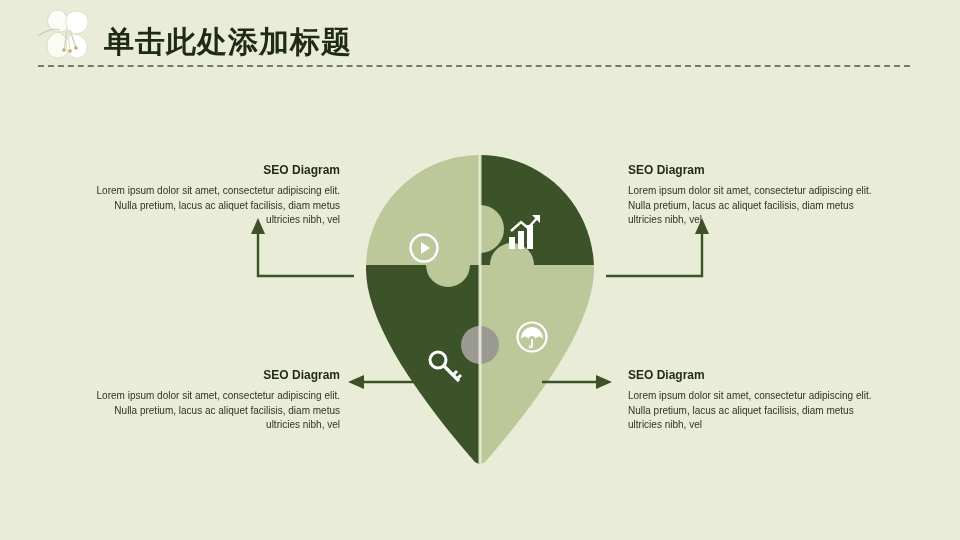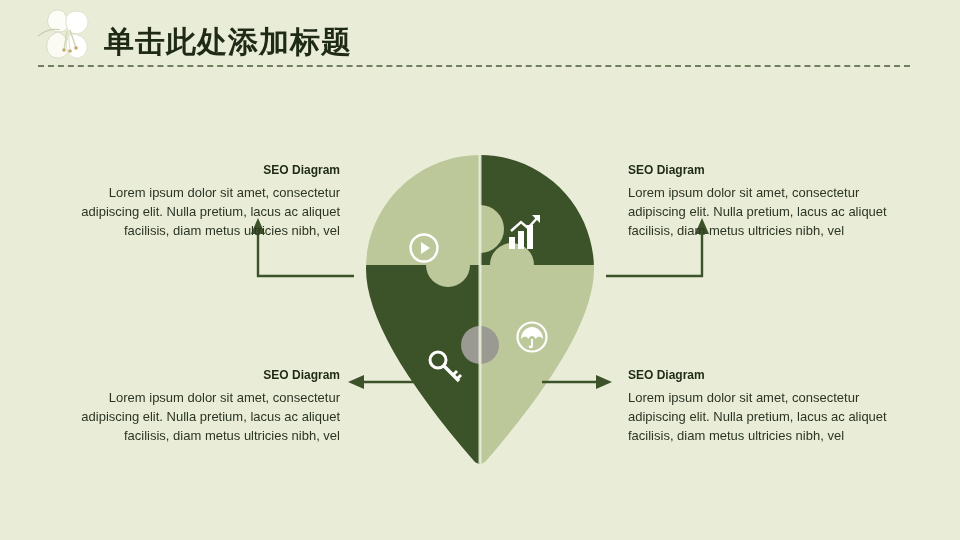--- a/index.html
+++ b/index.html
@@ -71,21 +71,21 @@
     width: 262px;
   }
   .block .heading {
     font-size: 12px;
     font-weight: bold;
     color: #1f2a16;
     margin-bottom: 7px;
     line-height: 1.2;
   }
   .block .body {
-    font-size: 13px;
+    font-size: 10px;
     line-height: 1.45;
     color: #2c3524;
   }
   .block.right { left: 628px; text-align: left; }
   .block.left  { left: 78px;  text-align: right; }
 
   .block.tl { top: 163px; }
   .block.tr { top: 163px; }
   .block.bl { top: 368px; }
   .block.br { top: 368px; }

